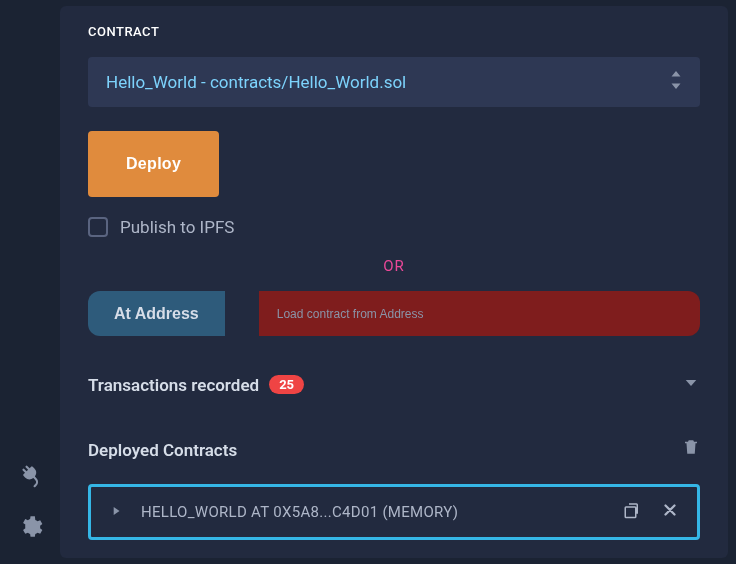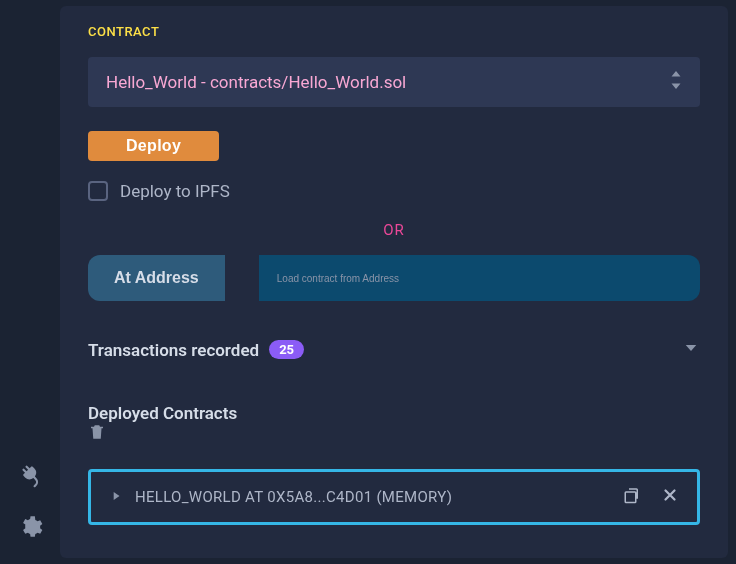--- a/index.html
+++ b/index.html
@@ -39,45 +39,45 @@
     margin: 6px 8px 6px 0;
     padding: 18px 28px;
     display: flex;
     flex-direction: column;
     gap: 14px;
     overflow: hidden;
   }
   .label-small {
     font-size: 13px;
     letter-spacing: 0.5px;
-    color: #fde047;
+    color: #ffffff;
     font-weight: 500;
   }
   .select-row {
     background: #2e3854;
     border-radius: 4px;
     padding: 14px 18px;
     display: flex;
     align-items: center;
     justify-content: space-between;
-    color: #f9a8d4;
+    color: #7dd3fc;
     font-size: 17px;
     margin-top: 4px;
   }
   .select-caret svg {
     width: 12px;
     height: 18px;
     fill: #8a94a8;
   }
   .deploy-btn {
     background: #e08b3d;
     color: #fff;
     border: none;
     border-radius: 4px;
-    padding: 6px 38px;
+    padding: 24px 38px;
     font-size: 16px;
     font-weight: 600;
     letter-spacing: 0.3px;
     margin-top: 10px;
     width: fit-content;
     cursor: pointer;
   }
   .checkbox-row {
     display: flex;
     align-items: center;
@@ -113,80 +113,79 @@
   .at-address-btn {
     background: #2e5b7b;
     color: #d6dde8;
     padding: 14px 26px;
     font-size: 16px;
     font-weight: 600;
     border: none;
   }
   .address-input {
     flex: 1;
-    background: #0c4a6e;
+    background: #7f1d1d;
     border: none;
     color: #8a94a8;
     padding: 0 18px;
-    font-size: 10px;
+    font-size: 12px;
     outline: none;
   }
   .address-input::placeholder { color: #8a94a8; }
   .section-row {
     display: flex;
     align-items: center;
     justify-content: space-between;
     margin-top: 24px;
   }
   .section-title {
     display: flex;
     align-items: flex-start;
     gap: 10px;
     color: #d6dde8;
     font-size: 17px;
     font-weight: 600;
   }
   .badge {
-    background: #8b5cf6;
+    background: #ef4444;
     color: #fff;
     font-size: 13px;
     font-weight: 700;
     padding: 2px 10px;
     border-radius: 12px;
   }
   .chev-down svg, .trash-icon svg {
     width: 18px;
     height: 18px;
     fill: #8a94a8;
   }
   .deployed-row {
     display: flex;
-    align-items: flex-start;
+    align-items: flex-end;
     justify-content: space-between;
     margin-top: 28px;
-    flex-direction: column;
   }
   .deployed-title {
     color: #d6dde8;
     font-size: 17px;
     font-weight: 600;
   }
   .instance-box {
     border: 3px solid #35b6e6;
     border-radius: 4px;
     padding: 14px 18px;
     margin-top: 10px;
     display: flex;
     align-items: center;
     justify-content: space-between;
   }
   .instance-left {
     display: flex;
     align-items: center;
-    gap: 12px;
+    gap: 18px;
   }
   .instance-left svg {
     width: 14px;
     height: 14px;
     fill: #8a94a8;
   }
   .instance-text {
     color: #aeb6c8;
     font-size: 15px;
     letter-spacing: 0.3px;
@@ -228,21 +227,21 @@
         <svg viewBox="0 0 12 20">
             <path d="M6 0l5 6H1zM6 20l5-6H1z"></path>
           </svg>
       </span>
     </div>
 
     <button class="deploy-btn">Deploy</button>
 
     <div class="checkbox-row">
       <span class="checkbox-box"></span>
-      <span class="checkbox-label">Deploy to IPFS</span>
+      <span class="checkbox-label">Publish to IPFS</span>
     </div>
 
     <div class="or-text">OR</div>
 
     <div class="address-row">
       <button class="at-address-btn">At Address</button>
       <input class="address-input" placeholder="Load contract from Address" style="">
     </div>
 
     <div class="section-row">

